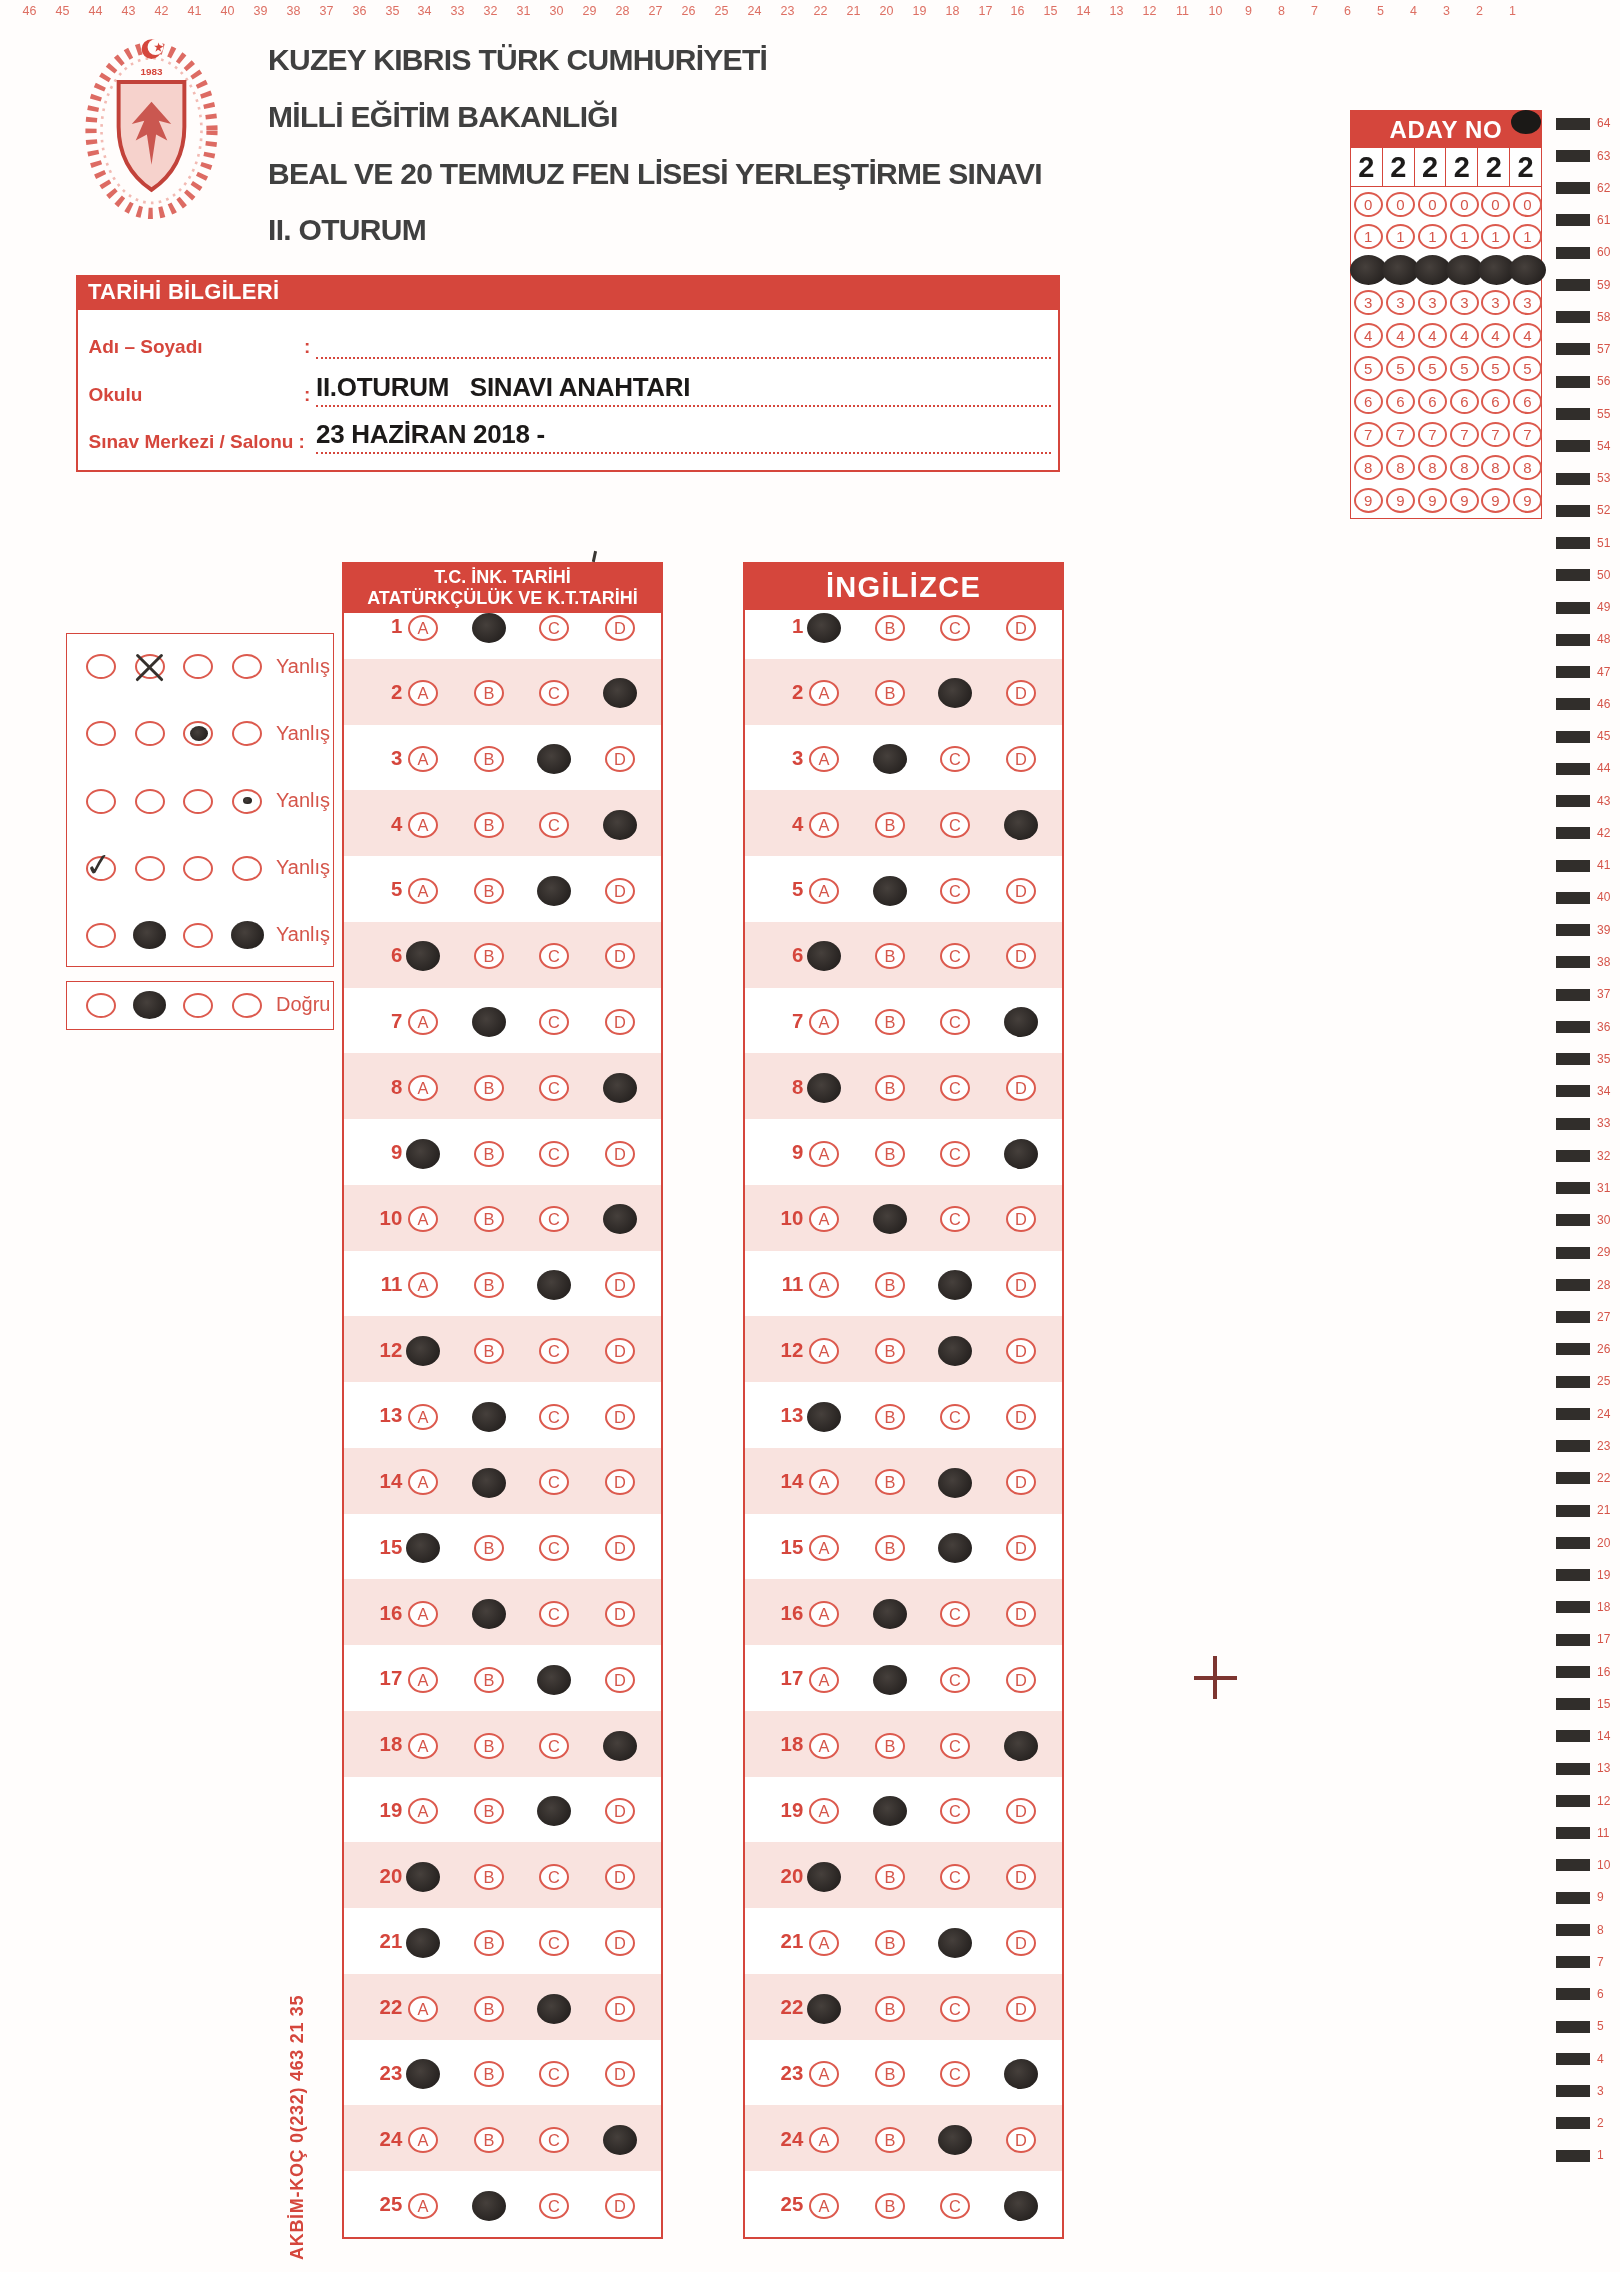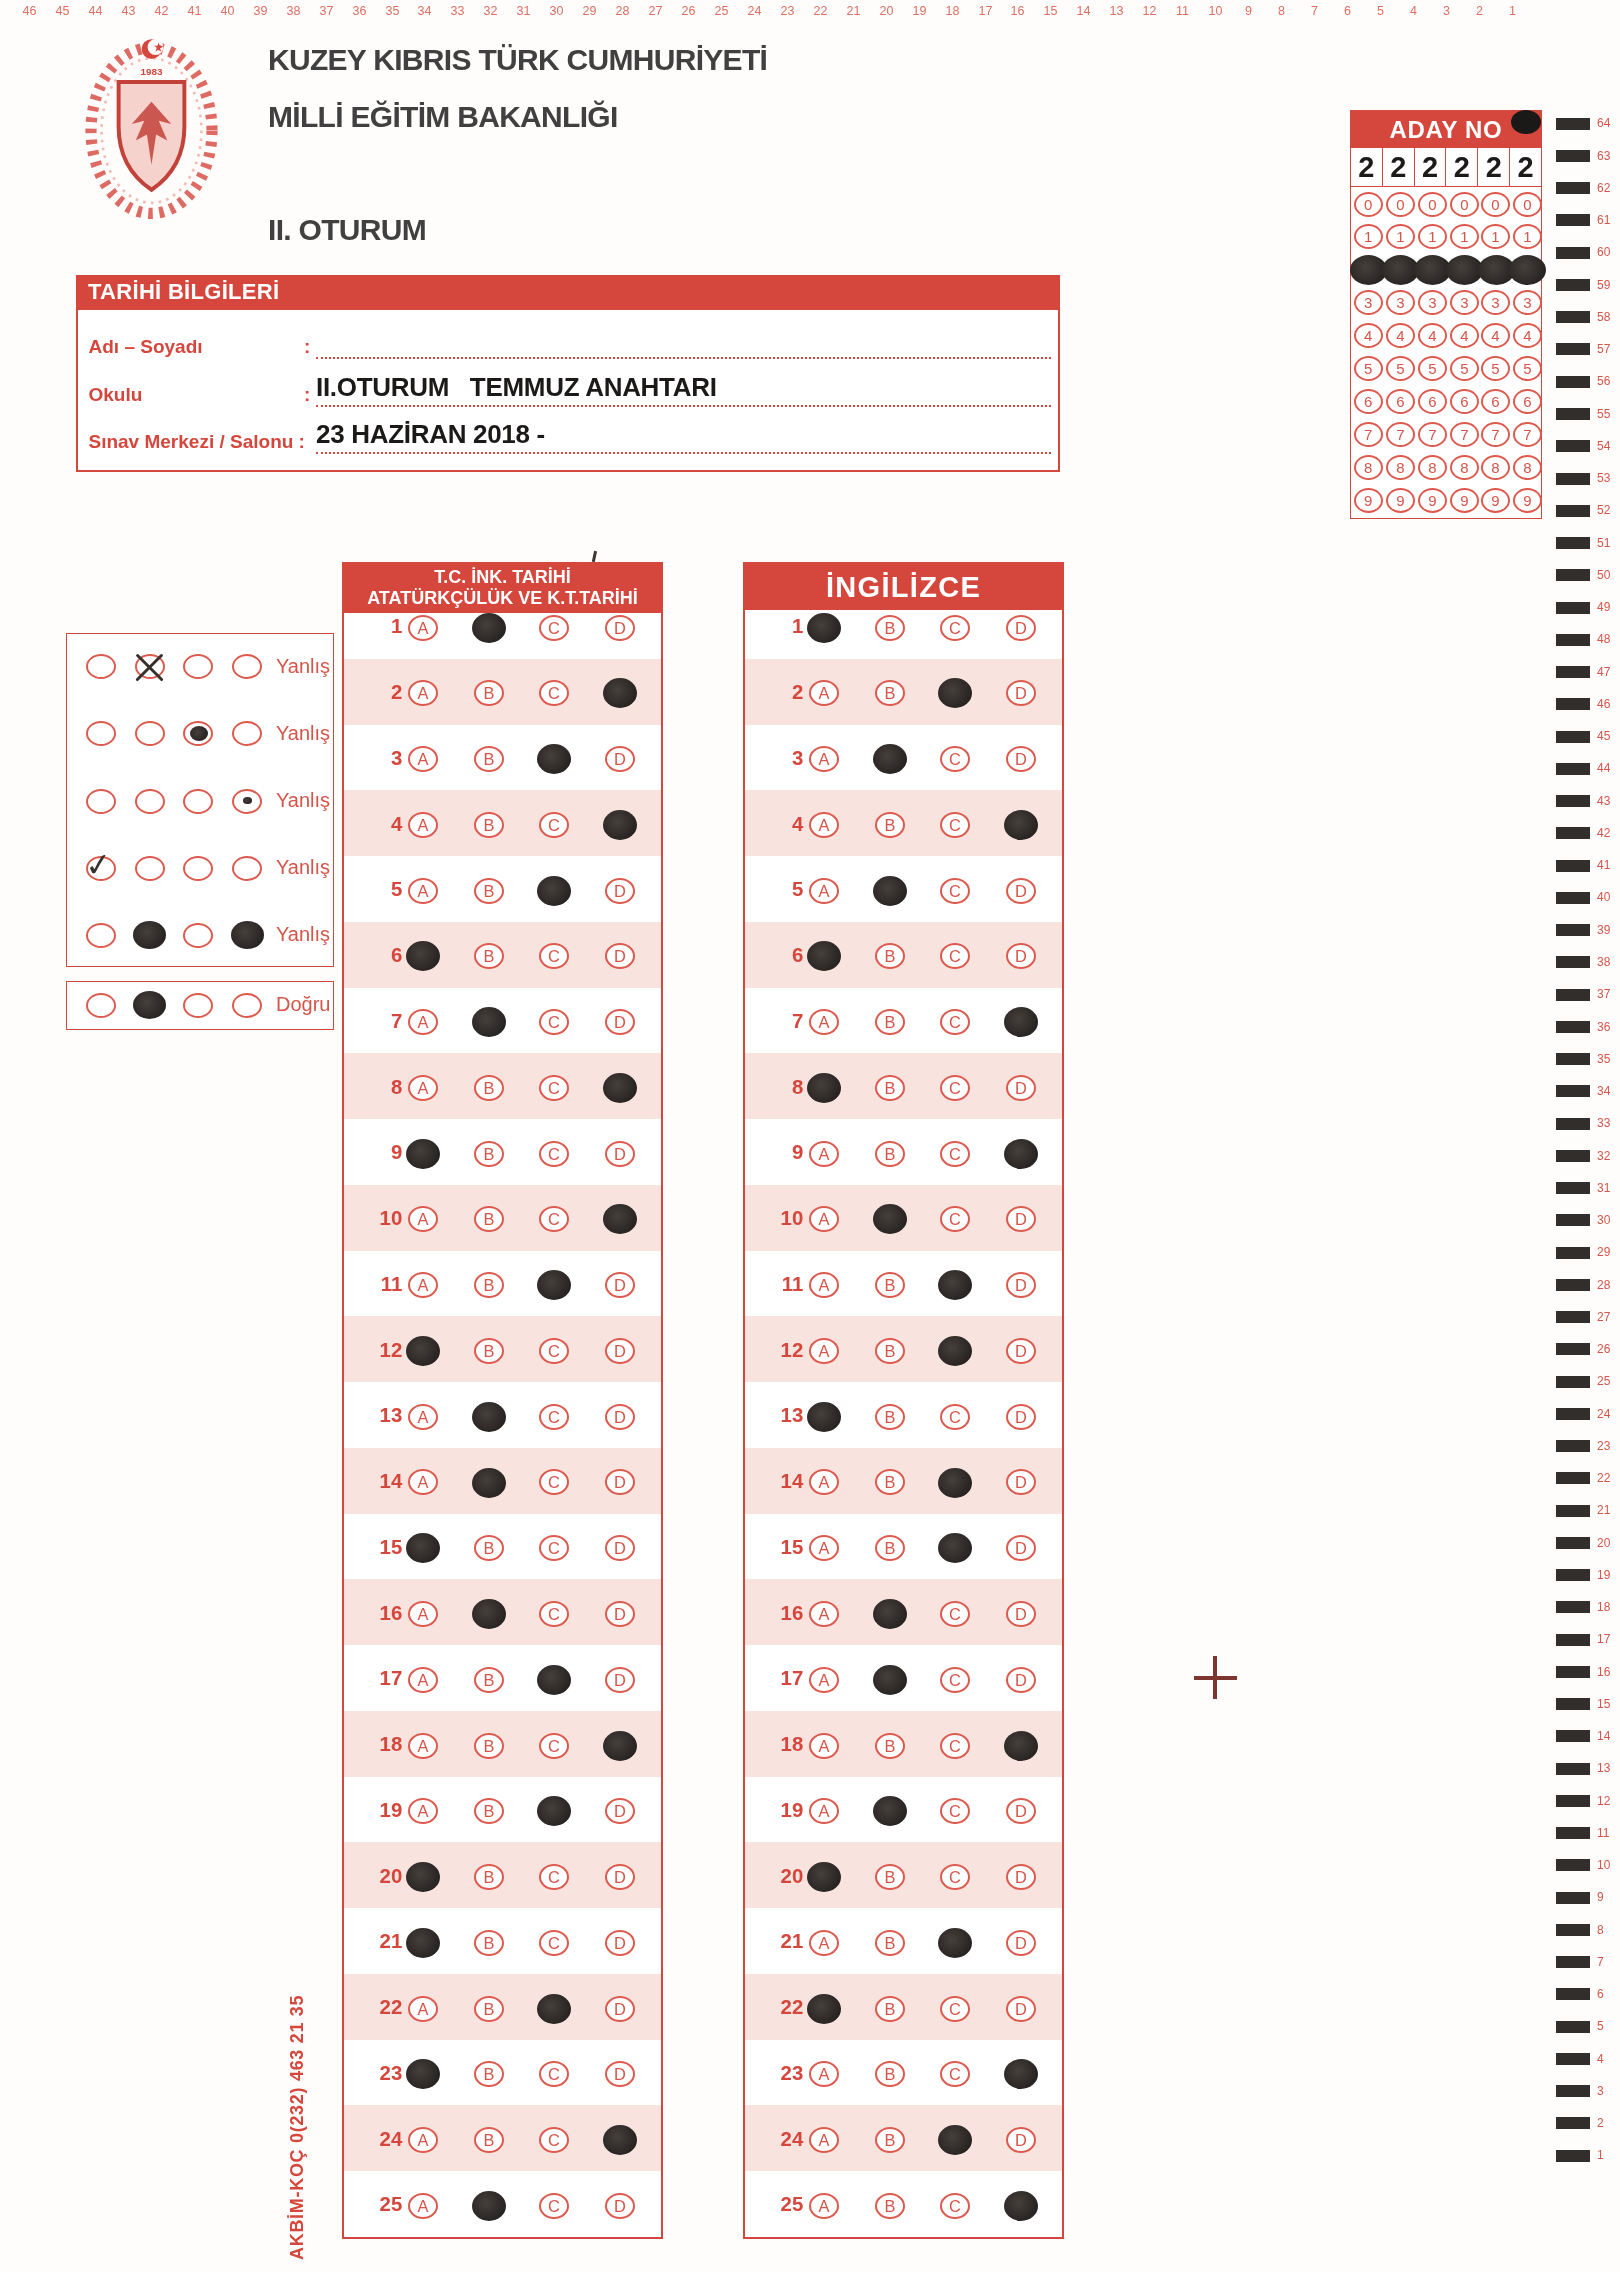--- a/index.html
+++ b/index.html
@@ -128,20 +128,21 @@
     <circle cx="104" cy="32" r="15" fill="#d5463c"></circle>
     <circle cx="110" cy="29" r="12" fill="#fffdfc"></circle>
     <polygon points="116,26 122,28 117,31 119,36 114,33 110,36 112,30 108,27 113,27 115,22" fill="#d5463c"></polygon>
     <text x="104" y="72" font-size="15" font-weight="bold" fill="#d5463c" text-anchor="middle">1983</text>
     <path d="M54 82 h100 v68 q0 62 -50 96 q-50 -34 -50 -96 Z" fill="#f6d2cc" stroke="#c2423a" stroke-width="6"></path>
     <path d="M104 112 l-30 34 l19 -5 l-13 30 l17 -9 l7 46 l7 -46 l17 9 l-13 -30 l19 5 Z" fill="#c2423a" opacity="0.85"></path>
   </svg>
 
   <div class="hline" style="top:43px;">KUZEY KIBRIS TÜRK CUMHURİYETİ</div>
   <div class="hline" style="top:100px;">MİLLİ EĞİTİM BAKANLIĞI</div>
+  <div class="hline" style="top:157px;">BEAL VE 20 TEMMUZ FEN LİSESİ YERLEŞTİRME SINAVI</div>
   <div class="hline" style="top:213px;">II. OTURUM</div>
 
   <div class="aday">
     <div class="aday-band">ADAY NO</div>
     <div class="aday-cells" id="adayCells">
         <div class="aday-cell">2</div>
         <div class="aday-cell">2</div>
         <div class="aday-cell">2</div>
         <div class="aday-cell">2</div>
         <div class="aday-cell">2</div>
@@ -350,21 +351,21 @@
     </div>
 
   <div class="sband">TARİHİ BİLGİLERİ</div>
   <div class="sbox">
     <div class="flabel" style="top:26px;">Adı – Soyadı</div>
     <div class="fcolon" style="top:26px;">:</div>
     <div class="fline" style="top:47px;"></div>
 
     <div class="flabel" style="top:74px;">Okulu</div>
     <div class="fcolon" style="top:74px;">:</div>
-    <div class="fval" style="top:62px;">II.OTURUM   TEMMUZ ANAHTARI</div>
+    <div class="fval" style="top:62px;">II.OTURUM   SINAVI ANAHTARI</div>
     <div class="fline" style="top:95px;"></div>
 
     <div class="flabel" style="top:121px;">Sınav Merkezi / Salonu :</div>
     <div class="fval" style="top:109px;">23 HAZİRAN 2018 -</div>
     <div class="fline" style="top:142px;"></div>
   </div>
 
   <div class="kbox" id="kodlamaBox">
       <div class="bub" style="left: 19px; top: 20.4px; width: 30px; height: 25px; font-size: 16.4px; line-height: 21px;"></div>
       <div class="bub" style="left: 68px; top: 20.4px; width: 30px; height: 25px; font-size: 16.4px; line-height: 21px;"></div>

